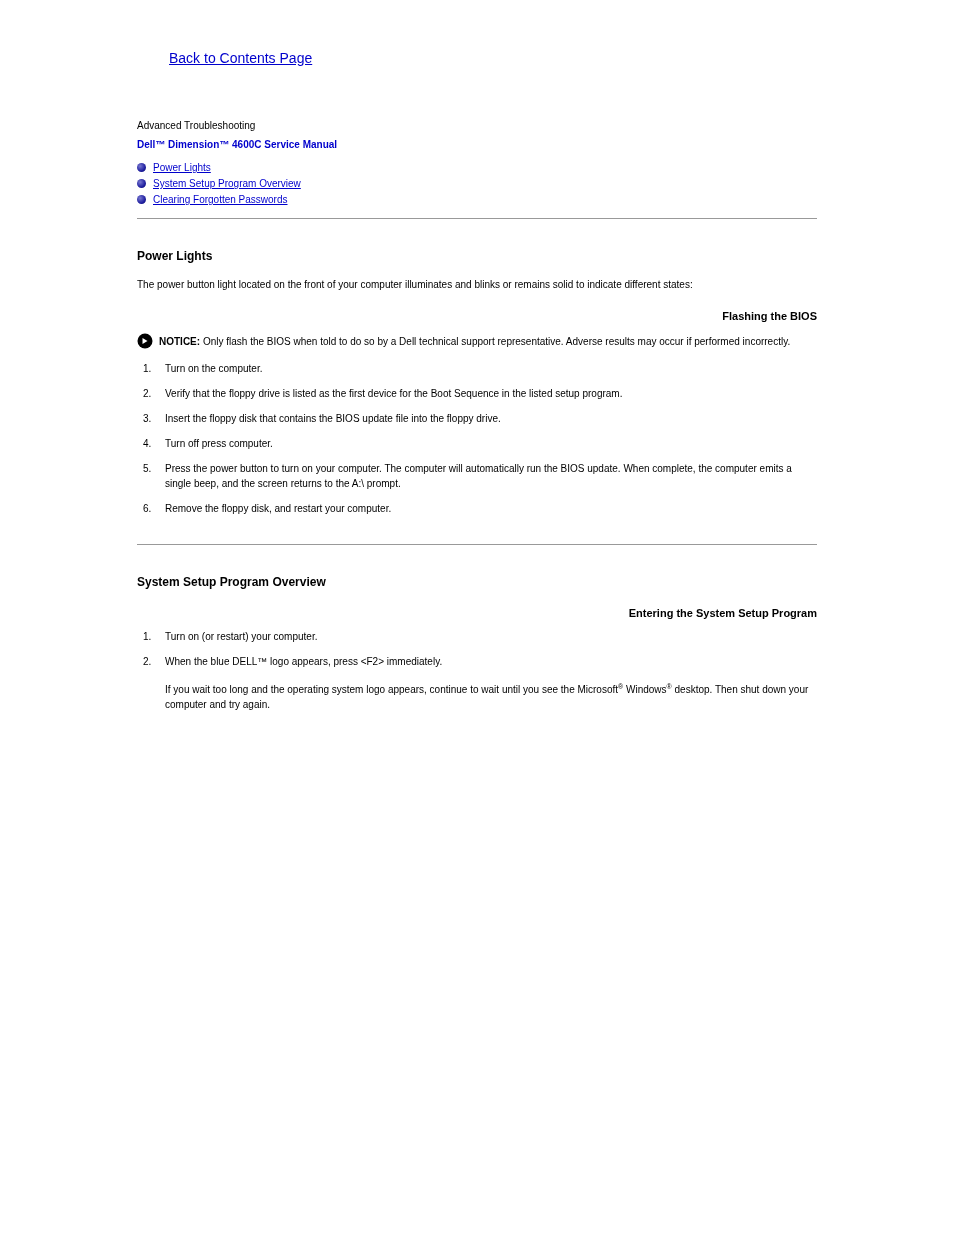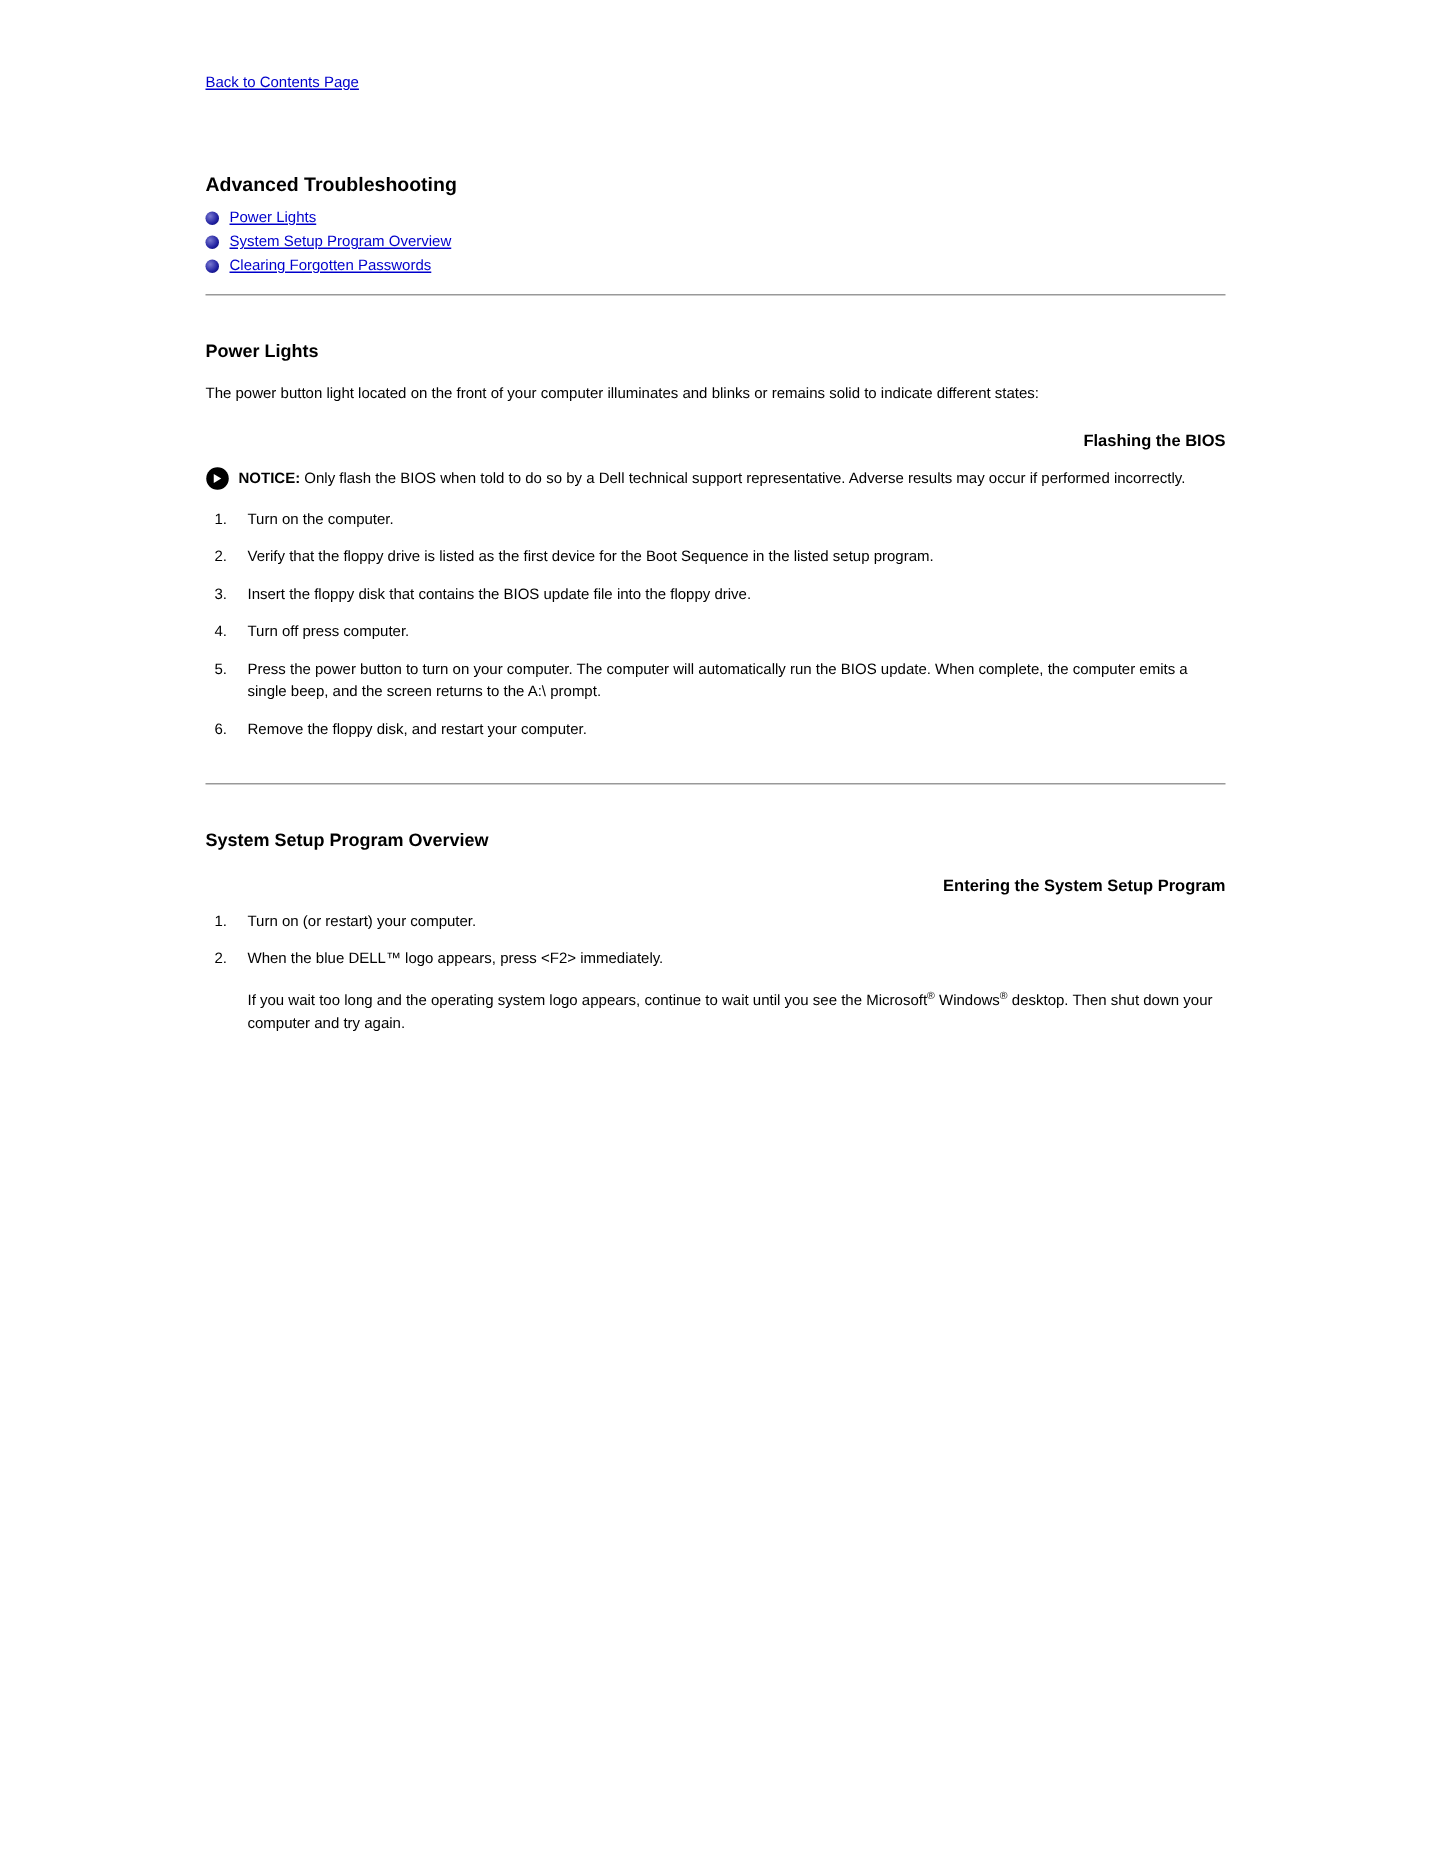--- a/index.html
+++ b/index.html
@@ -15,33 +15,34 @@
       padding: 20px;
     }
     .page {
       max-width: 780px;
       margin: 0 auto;
       padding: 30px 50px;
     }
     .back-link {
       color: #0000CC;
       text-decoration: underline;
-      font-size: 10px;
+      font-size: 14px;
       display: inline-block;
       margin-bottom: 40px;
+      margin-left: 32px;
     }
     .doc-title {
       color: #0000CC;
       font-weight: bold;
       font-size: 10px;
       margin-bottom: 10px;
     }
     .section-title {
-      font-size: 13px;
-      font-weight: bold;
+      font-size: 10px;
+      font-weight: normal;
       margin-bottom: 8px;
       margin-top: 14px;
     }
     .toc-list {
       list-style: none;
       margin-bottom: 10px;
     }
     .toc-list li {
       font-size: 10px;
       line-height: 16px;
@@ -132,20 +133,21 @@
       vertical-align: super;
     }
   </style>
 </head>
 <body>
 
 <div class="page">
   <a href="#" class="back-link">Back to Contents Page</a>
 
   <div class="section-title">Advanced Troubleshooting</div>
+  <div class="doc-title">Dell™ Dimension™ 4600C Service Manual</div>
 
   <ul class="toc-list">
     <li>
       <span class="bullet-icon"></span>
       <a href="#" class="toc-link">Power Lights</a>
     </li>
     <li>
       <span class="bullet-icon"></span>
       <a href="#" class="toc-link">System Setup Program Overview</a>
     </li>

